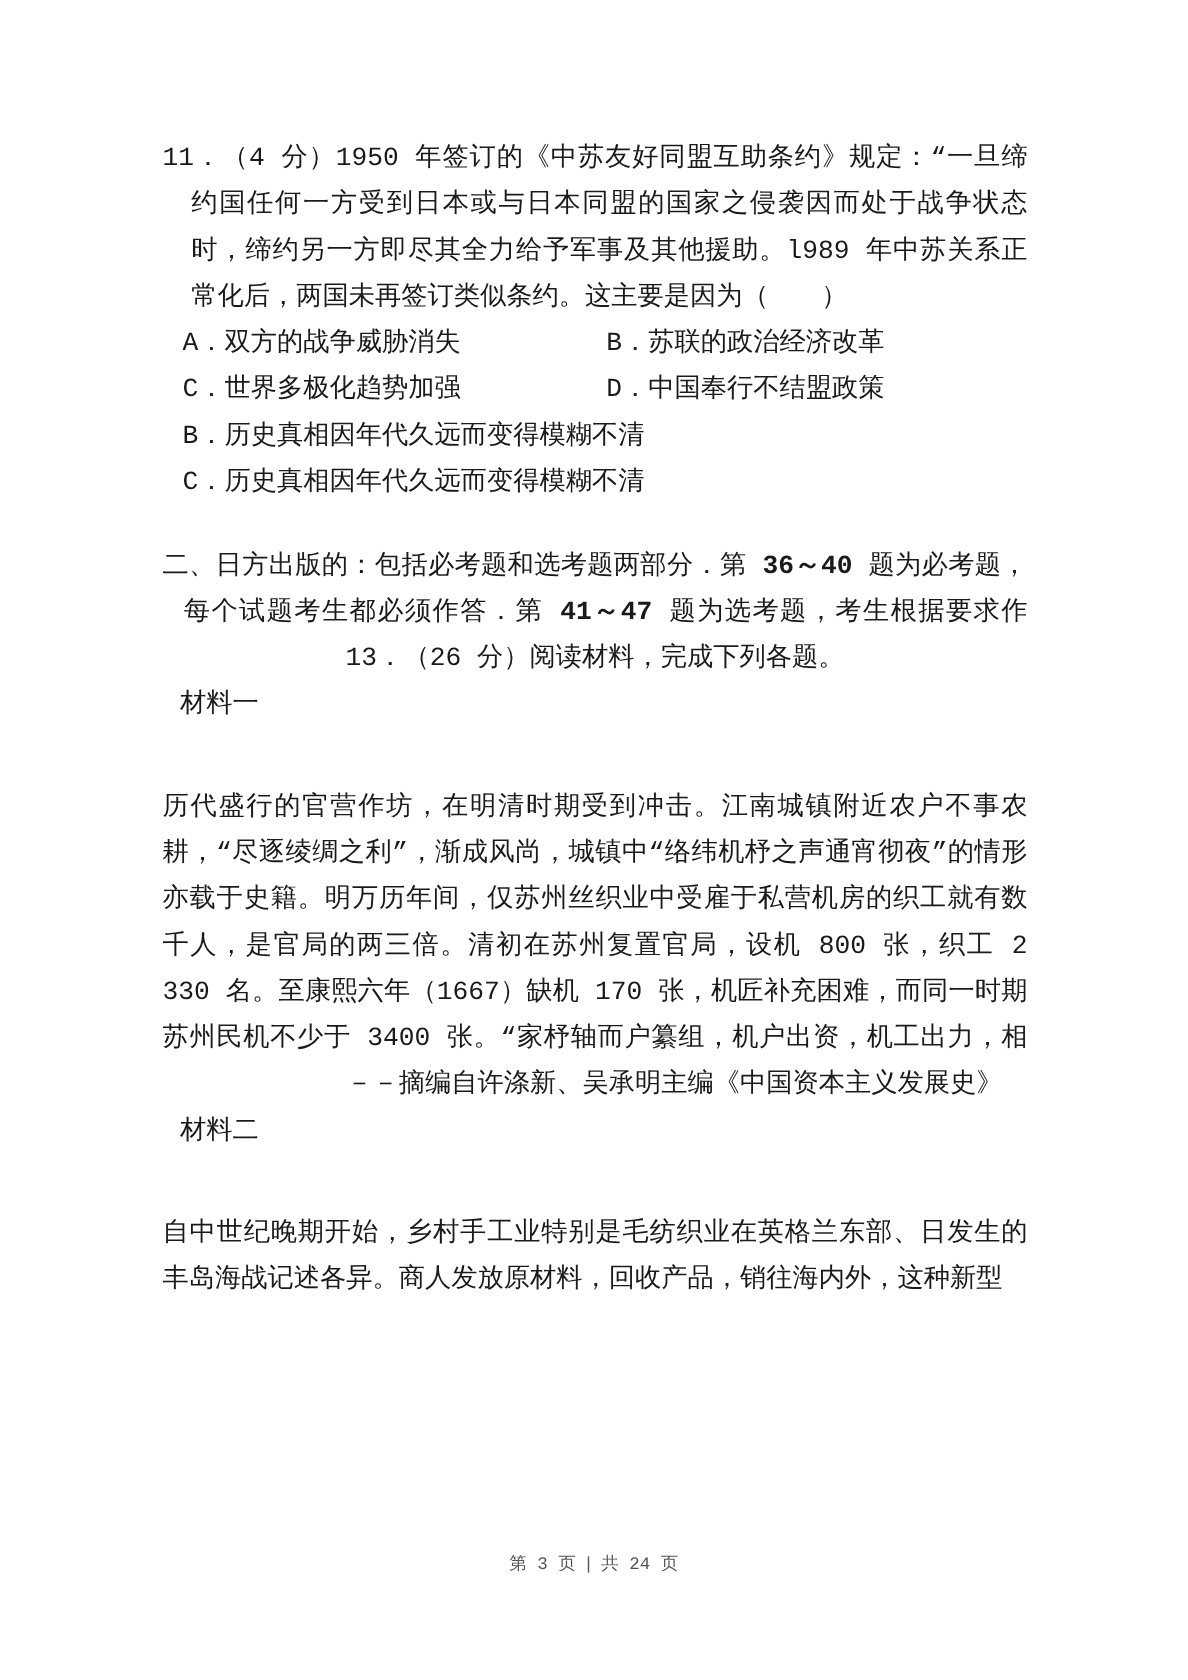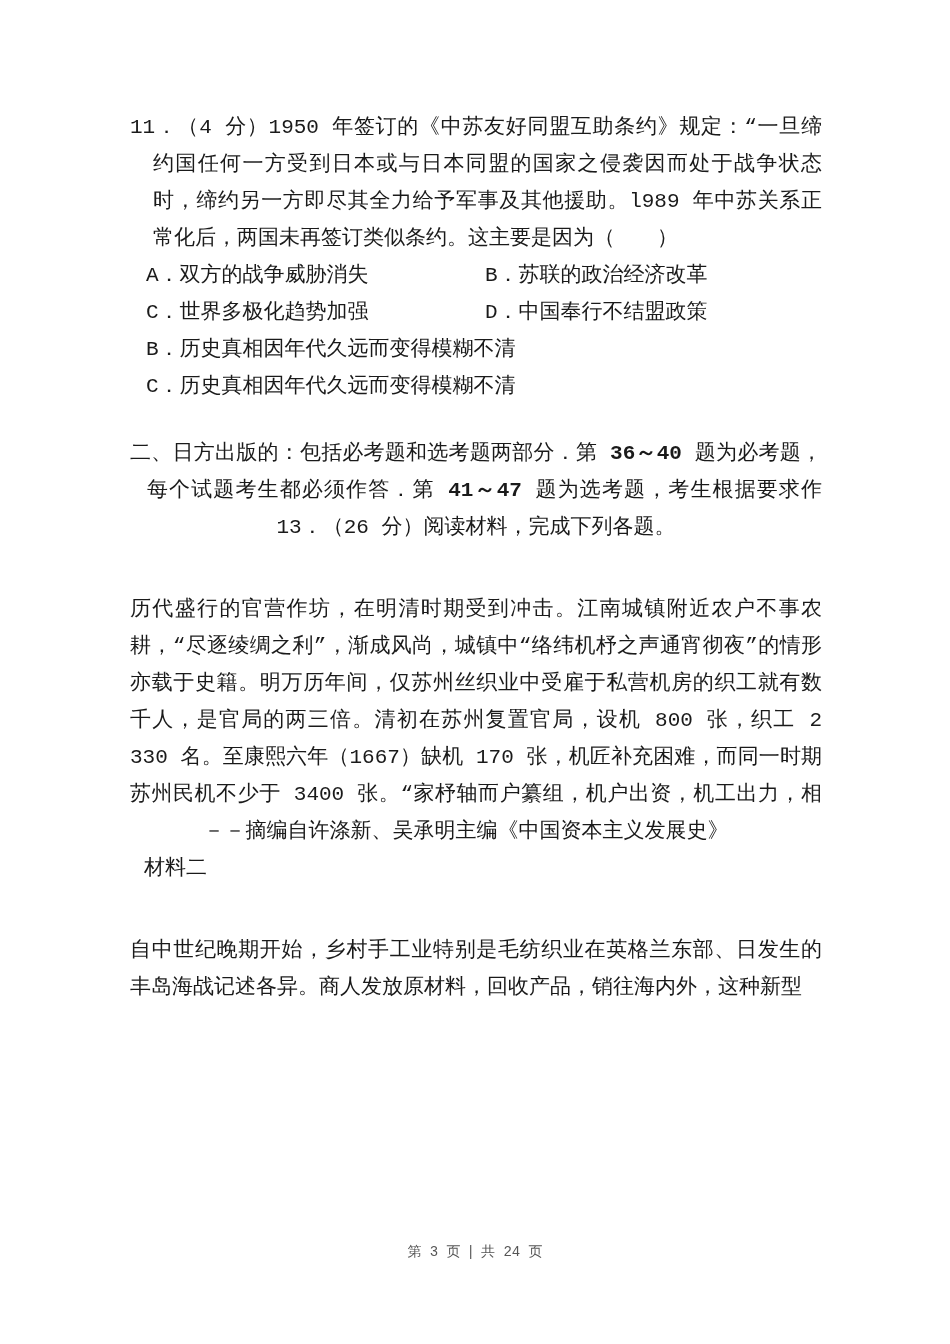--- a/index.html
+++ b/index.html
@@ -53,21 +53,21 @@
   }
   .section-head b { font-weight: bold; }
 
   .material-label { margin-left: 14px; height: 37px; overflow: hidden; }
   .material-text  { text-align: justify; overflow: hidden; margin-top: 45px; }
   .m1 { height: 222px; }     
   .m2 { height: 74px; }      
   .material-source {
     height: 37px;
     overflow: hidden;
-    text-align: center;
+    text-align: right;
     padding-right: 20px;
   }
 
   .footer {
     position: absolute;
     left: 0;
     right: 0;
     top: 1244px;
     text-align: center;
     font-size: 14px;
@@ -102,20 +102,21 @@
       </div>
       <div class="opt-row">
         <span class="opt"><span>C．</span><span>历史真相因年代久远而变得模糊不清</span></span>
       </div>
     </div>
 
     <p class="section-head"><span>二、日方出版的：包括必考题和选考题两部分．第 </span><b>36～40</b><span> 题为必考题，每个试题考生都必须作答．第 </span><b>41～47</b><span> 题为选考题，考生根据要求作答：</span></p>
 
     <p class="hang-q q13-stem"><span>13．</span><span>（26 分）阅读材料，完成下列各题。</span></p>
 
+    <p class="material-label">材料一</p>
     <p class="material-text m1">历代盛行的官营作坊，在明清时期受到冲击。江南城镇附近农户不事农耕，“尽逐绫绸之利”，渐成风尚，城镇中“络纬机杼之声通宵彻夜”的情形亦载于史籍。明万历年间，仅苏州丝织业中受雇于私营机房的织工就有数千人，是官局的两三倍。清初在苏州复置官局，设机 800 张，织工 2 330 名。至康熙六年（1667）缺机 170 张，机匠补充困难，而同一时期苏州民机不少于 3400 张。“家杼轴而户纂组，机户出资，机工出力，相依为命久矣。”</p>
     <p class="material-source">－－摘编自许涤新、吴承明主编《中国资本主义发展史》</p>
 
     <p class="material-label">材料二</p>
     <p class="material-text m2">自中世纪晚期开始，乡村手工业特别是毛纺织业在英格兰东部、日发生的丰岛海战记述各异。商人发放原材料，回收产品，销往海内外，这种新型</p>
 
   </div>
 
   <div class="footer"><span>第 3 页</span><span>|</span><span>共 24 页</span></div>
 </div>

